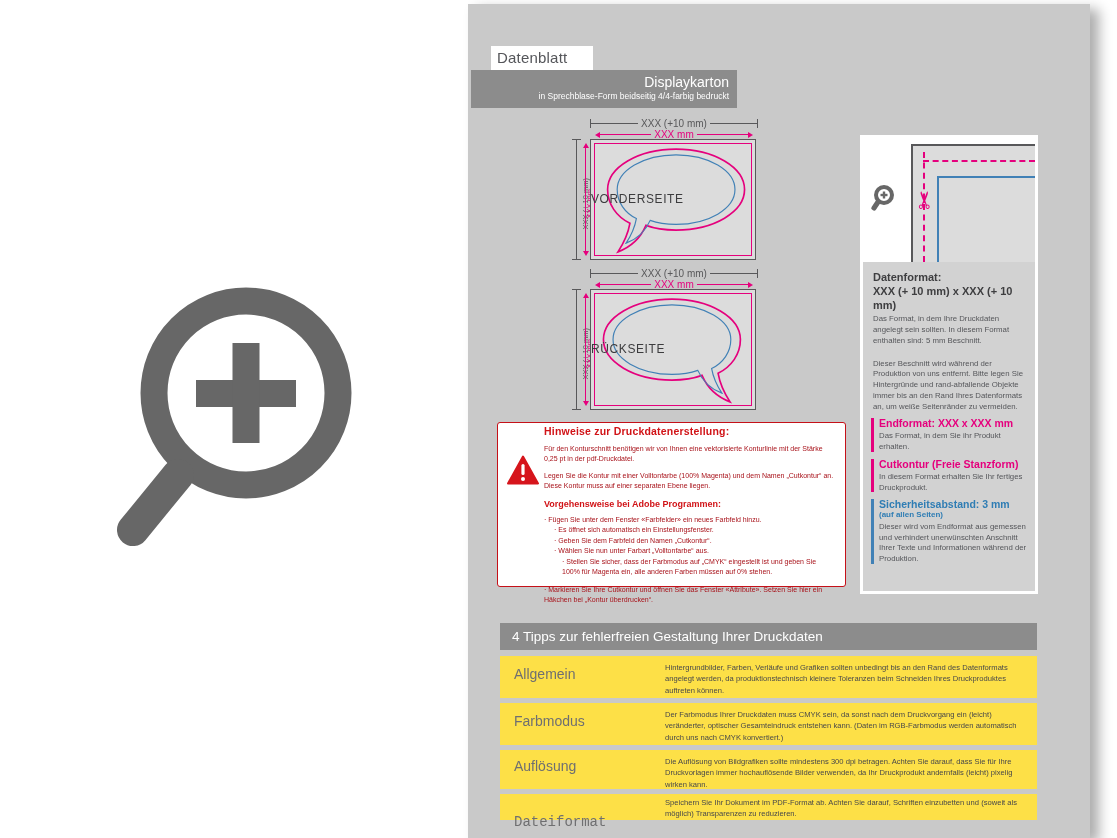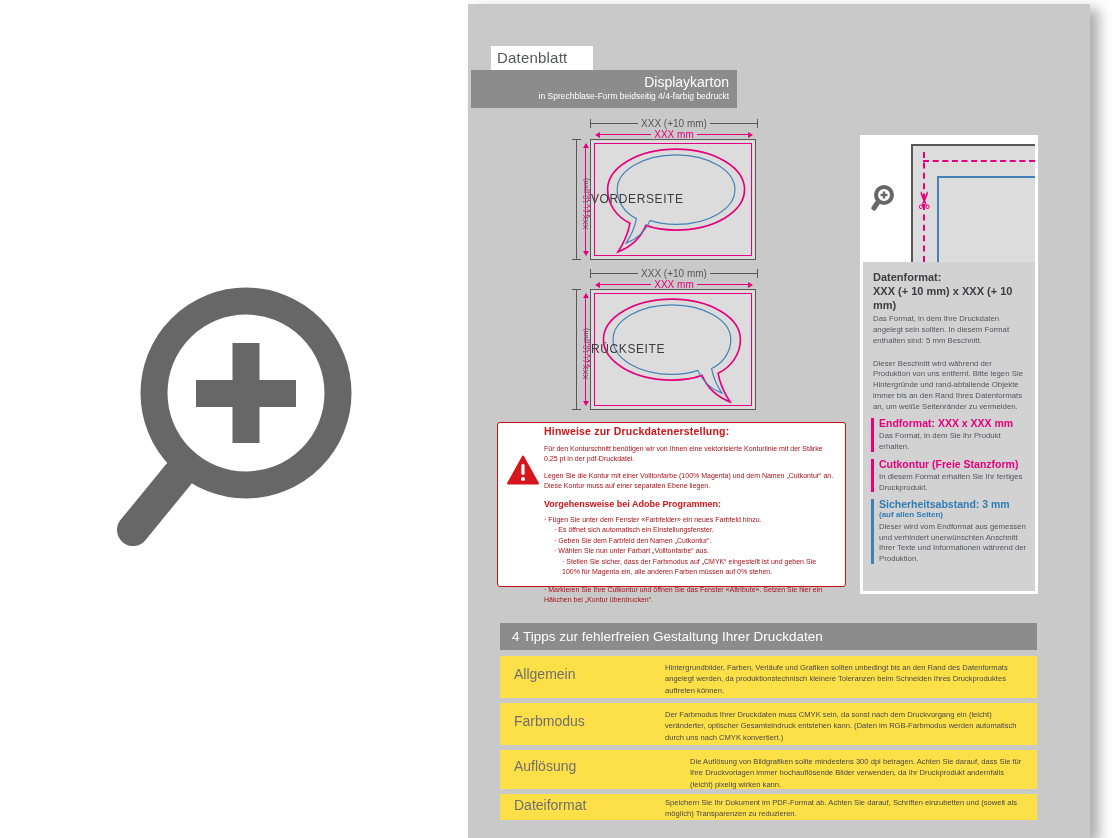--- a/index.html
+++ b/index.html
@@ -249,23 +249,23 @@
     <div id="tips-header">4 Tipps zur fehlerfreien Gestaltung Ihrer Druckdaten</div>
 
     <div class="tip-row" style="top:652px; height:42px;">
       <div class="lbl">Allgemein</div>
       <div class="txt">Hintergrundbilder, Farben, Verläufe und Grafiken sollten unbedingt bis an den Rand des Datenformats angelegt werden, da produktionstechnisch kleinere Toleranzen beim Schneiden Ihres Druckproduktes auftreten können.</div>
     </div>
     <div class="tip-row" style="top:699px; height:42px;">
       <div class="lbl">Farbmodus</div>
       <div class="txt">Der Farbmodus Ihrer Druckdaten muss CMYK sein, da sonst nach dem Druckvorgang ein (leicht) veränderter, optischer Gesamteindruck entstehen kann. (Daten im RGB-Farbmodus werden automatisch durch uns nach CMYK konvertiert.)</div>
     </div>
-    <div class="tip-row" style="top:746px; height:39px;gap:25px;">
+    <div class="tip-row" style="top:746px; height:39px;">
       <div class="lbl" style="padding-top:8px;">Auflösung</div>
       <div class="txt">Die Auflösung von Bildgrafiken sollte mindestens 300 dpi betragen. Achten Sie darauf, dass Sie für Ihre Druckvorlagen immer hochauflösende Bilder verwenden, da Ihr Druckprodukt andernfalls (leicht) pixelig wirken kann.</div>
     </div>
     <div class="tip-row" style="top:790px; height:26px;">
-      <div class="lbl" style="padding-top:3px;">Dateiformat</div>
+      <div class="lbl" style="padding-top:20px;font-family:Liberation Mono, monospace;">Dateiformat</div>
       <div class="txt" style="padding-top:3px;">Speichern Sie Ihr Dokument im PDF-Format ab. Achten Sie darauf, Schriften einzubetten und (soweit als möglich) Transparenzen zu reduzieren.</div>
     </div>
 
   </div>
 </div>
 
 </body></html>

